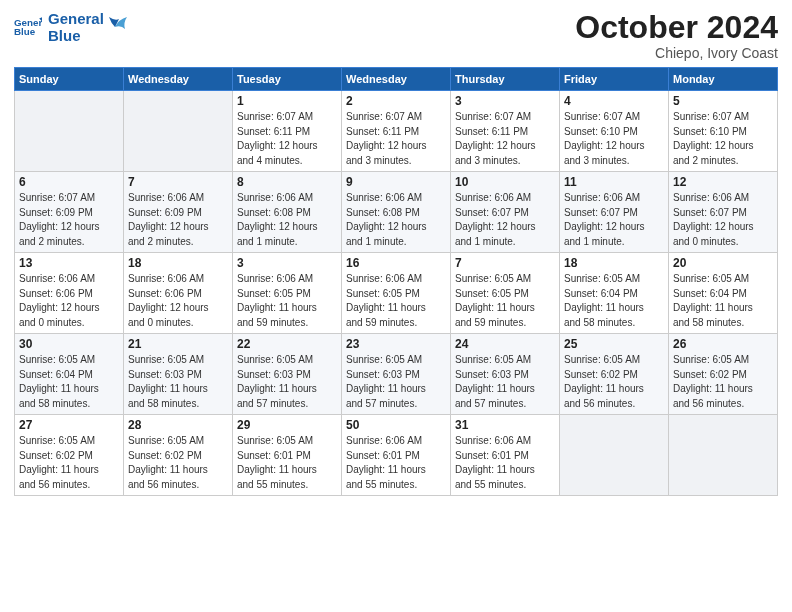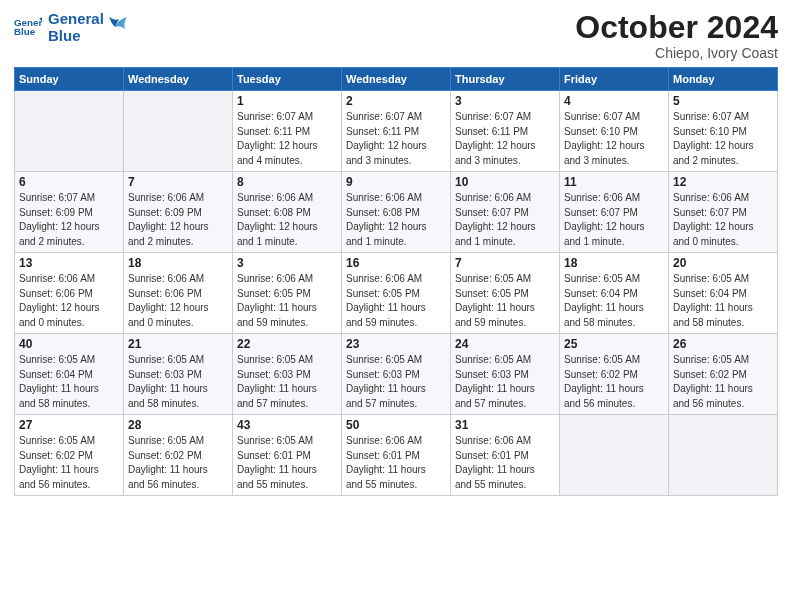--- a/index.html
+++ b/index.html
@@ -266,21 +266,21 @@
           <td>
             <span class="day-num">20</span>
             <div class="day-info" style="white-space: pre-line;">Sunrise: 6:05 AM
 Sunset: 6:04 PM
 Daylight: 11 hours
 and 58 minutes.</div>
           </td>
         </tr>
         <tr>
           <td>
-            <span class="day-num">40</span>
+            <span class="day-num">30</span>
             <div class="day-info" style="white-space: pre-line;">Sunrise: 6:05 AM
 Sunset: 6:04 PM
 Daylight: 11 hours
 and 58 minutes.</div>
           </td>
           <td>
             <span class="day-num">21</span>
             <div class="day-info" style="white-space: pre-line;">Sunrise: 6:05 AM
 Sunset: 6:03 PM
 Daylight: 11 hours
@@ -331,21 +331,21 @@
 and 56 minutes.</div>
           </td>
           <td>
             <span class="day-num">28</span>
             <div class="day-info" style="white-space: pre-line;">Sunrise: 6:05 AM
 Sunset: 6:02 PM
 Daylight: 11 hours
 and 56 minutes.</div>
           </td>
           <td>
-            <span class="day-num">43</span>
+            <span class="day-num">29</span>
             <div class="day-info" style="white-space: pre-line;">Sunrise: 6:05 AM
 Sunset: 6:01 PM
 Daylight: 11 hours
 and 55 minutes.</div>
           </td>
           <td>
             <span class="day-num">50</span>
             <div class="day-info" style="white-space: pre-line;">Sunrise: 6:06 AM
 Sunset: 6:01 PM
 Daylight: 11 hours

